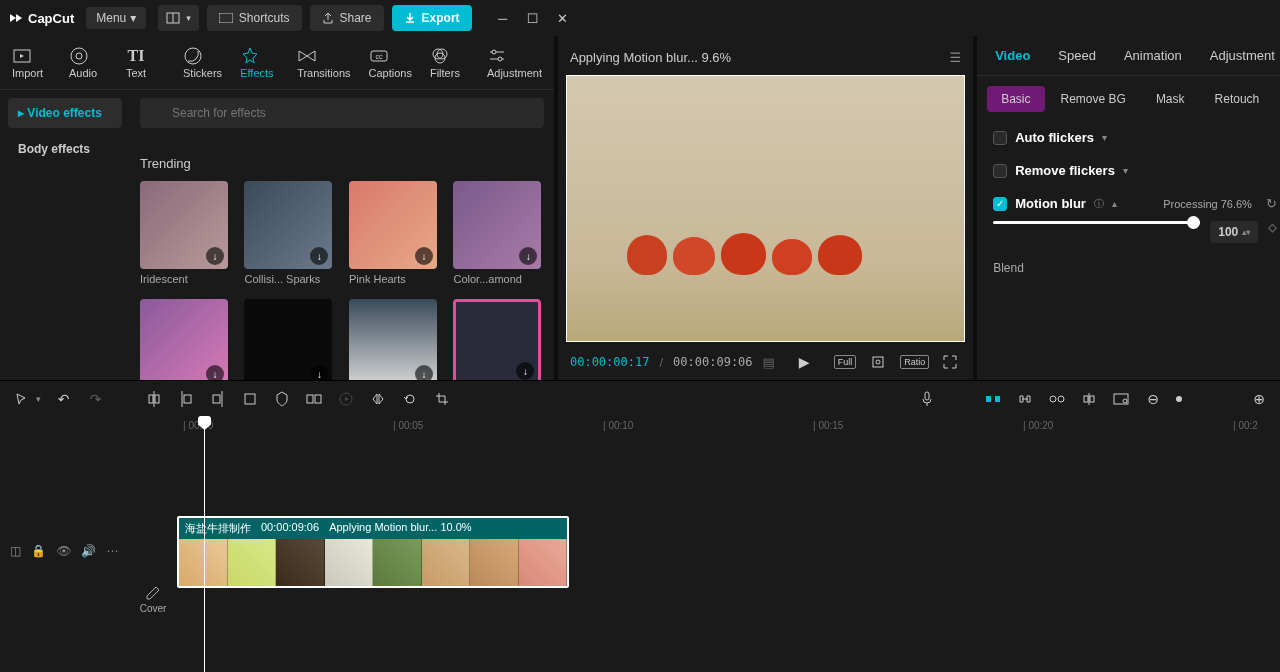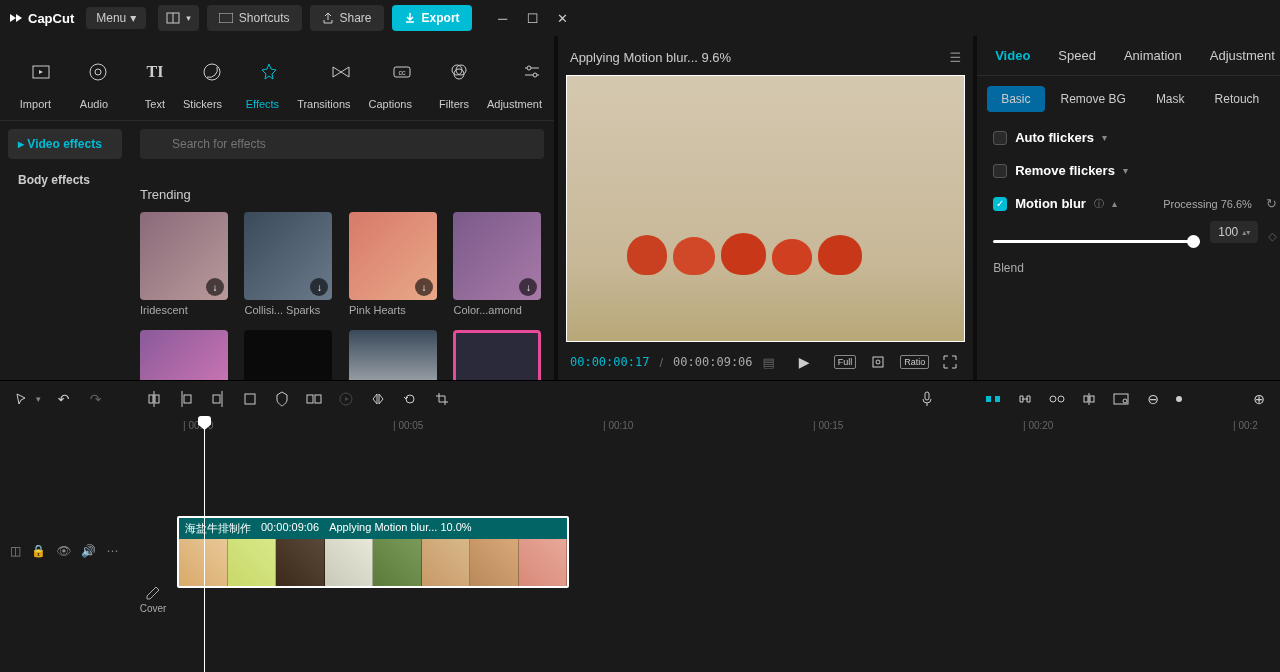--- a/index.html
+++ b/index.html
@@ -13,21 +13,21 @@
 .titlebar-right { display: flex; align-items: center; gap: 8px; }
 .tb-btn { background: #2d2d2d; border: none; color: #ccc; padding: 6px 12px; border-radius: 4px; font-size: 12px; display: flex; align-items: center; gap: 6px; cursor: pointer; }
 .tb-btn.export { background: #00bcd4; color: #fff; font-weight: 600; }
 .win-controls { display: flex; gap: 16px; margin-left: 16px; }
 .win-ctrl { width: 14px; height: 14px; cursor: pointer; color: #ccc; display:flex; align-items:center; justify-content:center;}
 
 
 .main { display: flex; height: 344px; }
 .left-panel { width: 565px; background: #1a1a1a; display: flex; flex-direction: column; }
 .nav-tabs { display: flex; padding: 6px 4px; gap: 2px; border-bottom: 1px solid #2a2a2a; }
-.nav-tab { display: flex; flex-direction: column; align-items: flex-end; gap: 16px; padding: 4px 8px; cursor: pointer; color: #ccc; font-size: 11px; min-width: 55px; margin-top: 16px; }
+.nav-tab { display: flex; flex-direction: column; align-items: flex-start; gap: 1px; padding: 4px 8px; cursor: pointer; color: #ccc; font-size: 11px; min-width: 55px; }
 .nav-tab.active { color: #00bcd4; }
 .nav-tab-icon { width: 20px; height: 20px; display: flex; align-items: center; justify-content: center; }
 
 .effects-body { display: flex; flex: 1; overflow: hidden; }
 .effects-sidebar { width: 130px; padding: 8px; display: flex; flex-direction: column; gap: 6px; font-weight: bold; }
 .sidebar-item { padding: 8px 10px; border-radius: 4px; cursor: pointer; font-size: 12px; }
 .sidebar-item.active { background: #2d2d2d; color: #00bcd4; }
 .effects-content { flex: 1; padding: 8px 10px; overflow: hidden; }
 .search-box { background: #2a2a2a; border: none; color: #888; padding: 8px 12px 8px 32px; border-radius: 4px; width: 100%; font-size: 12px; position: relative; }
 .search-wrap { position: relative; margin-bottom: 28px; }
@@ -51,28 +51,28 @@
 .pc-btn { color: #ccc; cursor: pointer; font-size: 14px; padding: 2px 4px; }
 .pc-box { border: 1px solid #888; color: #ccc; font-size: 9px; padding: 1px 3px; border-radius: 2px; cursor: pointer; }
 
 
 .right-panel { width: 320px; background: #1a1a1a; display: flex; flex-direction: column; }
 .rp-tabs { display: flex; border-bottom: 1px solid #2a2a2a; padding: 0 4px; }
 .rp-tab { padding: 12px 14px; cursor: pointer; font-size: 13px; color: #ccc; }
 .rp-tab.active { color: #00bcd4; font-weight: 600; }
 .rp-subtabs { display: flex; gap: 2px; padding: 10px; }
 .rp-subtab { padding: 6px 14px; cursor: pointer; font-size: 12px; color: #ccc; border-radius: 4px; }
-.rp-subtab.active { background: #0369a1; }
+.rp-subtab.active { background: #701a75; }
 .rp-body { padding: 8px 16px; display: flex; flex-direction: column; gap: 18px; }
 .rp-row { display: flex; align-items: center; gap: 8px; }
 .rp-check { width: 14px; height: 14px; border-radius: 3px; border: 1px solid #555; background: #2a2a2a; }
 .rp-check.on { background: #00bcd4; border-color: #00bcd4; display:flex; align-items:center; justify-content:center; color:#fff; font-size:10px;}
 .rp-label-sm { font-size: 13px; color: #fff; font-weight: 600;}
 .rp-status { font-size: 11px; color: #aaa; margin-left:auto;}
-.slider-row { display: flex; align-items: flex-end; gap: 10px; }
+.slider-row { display: flex; align-items: flex-start; gap: 10px; font-weight: bold; }
 .slider-track { flex: 1; height: 3px; background: #fff; position: relative; border-radius: 2px; }
 .slider-thumb { position: absolute; right: 0; top: -5px; width: 13px; height: 13px; background: #fff; border-radius: 50%; }
 .slider-val { background: #2a2a2a; padding: 4px 8px; border-radius: 4px; font-size: 12px; min-width: 40px; text-align: center; display:flex; align-items:center; gap:4px;}
 .small-label { font-size: 12px; color: #aaa; }
 
 
 .tl-toolbar { height: 36px; background: #1a1a1a; display: flex; align-items: center; padding: 0 12px; gap: 14px; border-top: 1px solid #000; }
 .tl-tool { color: #ccc; cursor: pointer; width: 18px; height: 18px; display:flex; align-items:center; justify-content:center; font-size:14px;}
 .tl-tool.disabled { opacity: 0.4; }
 .tl-spacer { flex: 1; }

